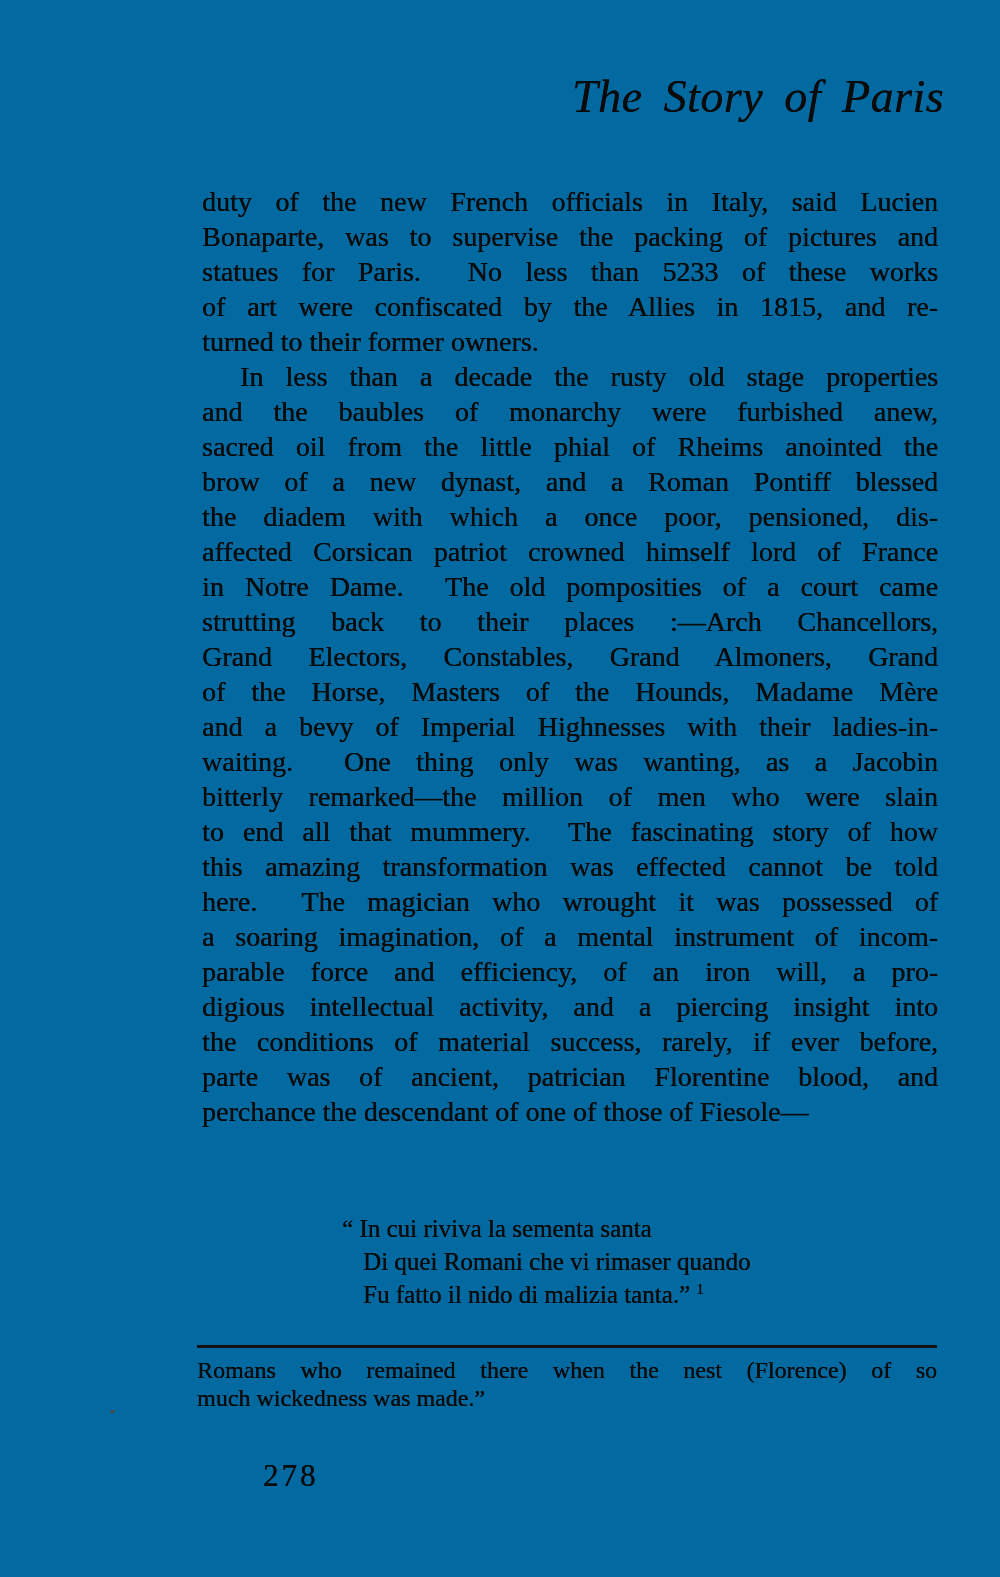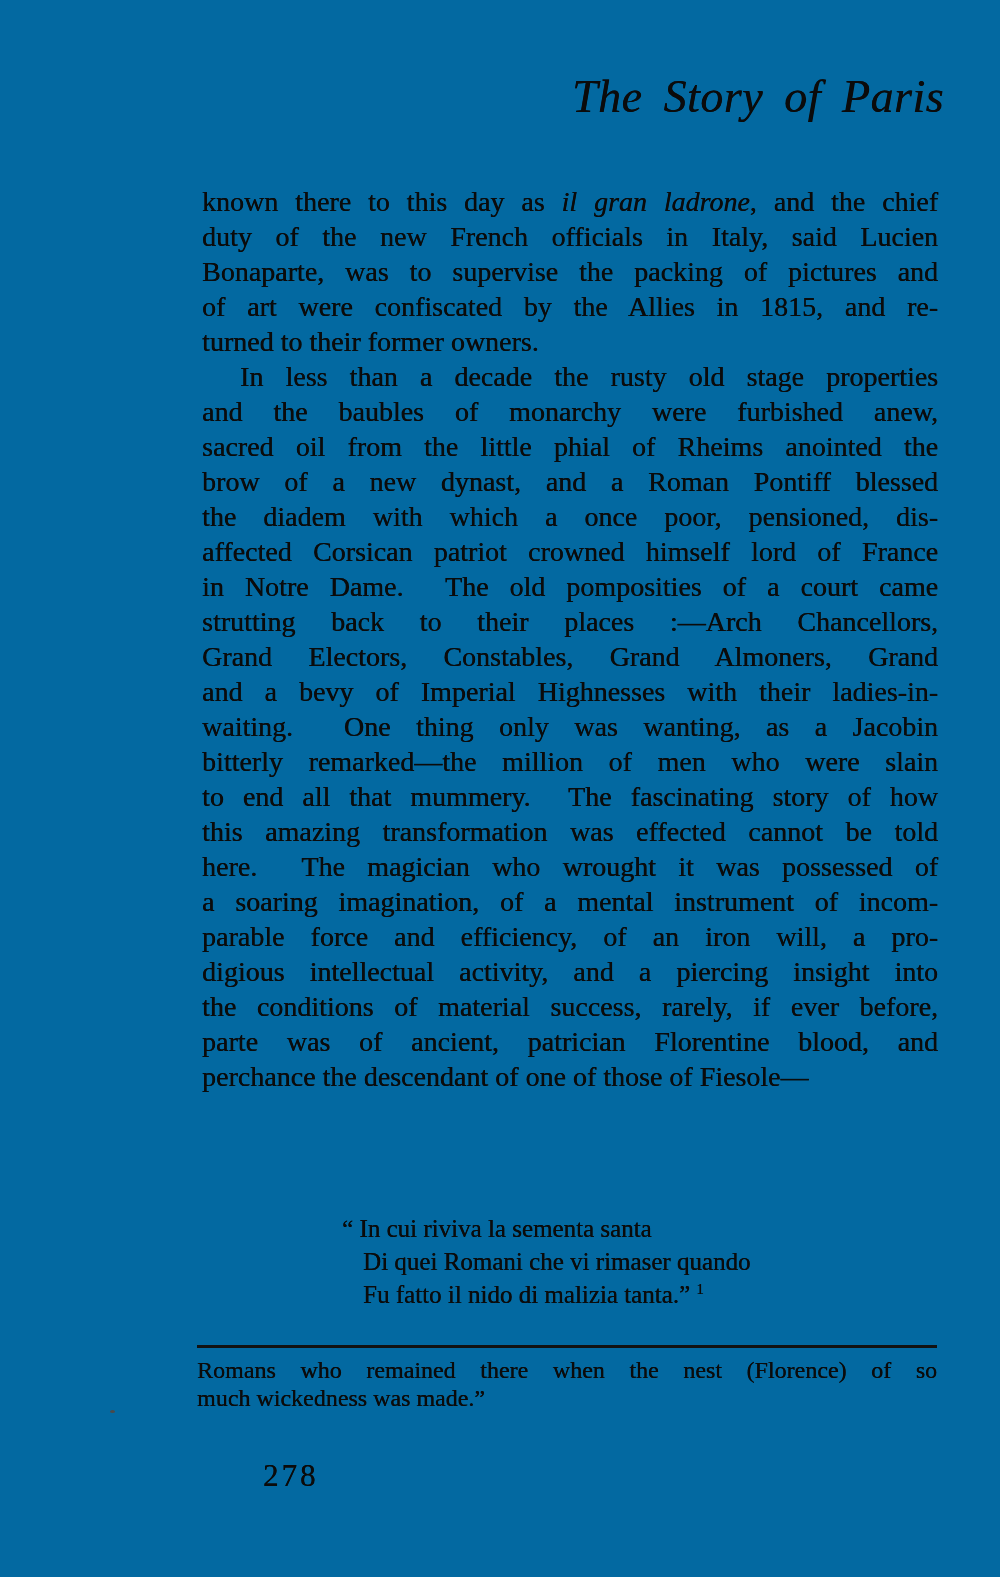--- a/index.html
+++ b/index.html
@@ -102,34 +102,35 @@
   }
 </style>
 </head>
 <body>
 
 <div class="page">
 
   <div class="running-header">The Story of Paris</div>
 
   <div class="body-block">
-      <div class="ln"><span>known there to this day as </span><span class="italic">il gran ladrone</span><span>, and the chief</span></div>
       <div class="ln"><span>duty of the new French officials in Italy, said Lucien</span></div>
       <div class="ln"><span>Bonaparte, was to supervise the packing of pictures and</span></div>
+      <div class="ln"><span>statues for Paris.&nbsp; No less than 5233 of these works</span></div>
       <div class="ln"><span>of art were confiscated by the Allies in 1815, and re-</span></div>
       <div class="ln left"><span>turned to their former owners.</span></div>
       <div class="ln indent"><span>In less than a decade the rusty old stage properties</span></div>
       <div class="ln"><span>and the baubles of monarchy were furbished anew,</span></div>
       <div class="ln"><span>sacred oil from the little phial of Rheims anointed the</span></div>
       <div class="ln"><span>brow of a new dynast, and a Roman Pontiff blessed</span></div>
       <div class="ln"><span>the diadem with which a once poor, pensioned, dis-</span></div>
       <div class="ln"><span>affected Corsican patriot crowned himself lord of France</span></div>
       <div class="ln"><span>in Notre Dame.&nbsp; The old pomposities of a court came</span></div>
       <div class="ln"><span>strutting back to their places :—Arch Chancellors,</span></div>
       <div class="ln"><span>Grand Electors, Constables, Grand Almoners, Grand</span></div>
+      <div class="ln"><span>of the Horse, Masters of the Hounds, Madame Mère</span></div>
       <div class="ln"><span>and a bevy of Imperial Highnesses with their ladies-in-</span></div>
       <div class="ln"><span>waiting.&nbsp; One thing only was wanting, as a Jacobin</span></div>
       <div class="ln"><span>bitterly remarked—the million of men who were slain</span></div>
       <div class="ln"><span>to end all that mummery.&nbsp; The fascinating story of how</span></div>
       <div class="ln"><span>this amazing transformation was effected cannot be told</span></div>
       <div class="ln"><span>here.&nbsp; The magician who wrought it was possessed of</span></div>
       <div class="ln"><span>a soaring imagination, of a mental instrument of incom-</span></div>
       <div class="ln"><span>parable force and efficiency, of an iron will, a pro-</span></div>
       <div class="ln"><span>digious intellectual activity, and a piercing insight into</span></div>
       <div class="ln"><span>the conditions of material success, rarely, if ever before,</span></div>

